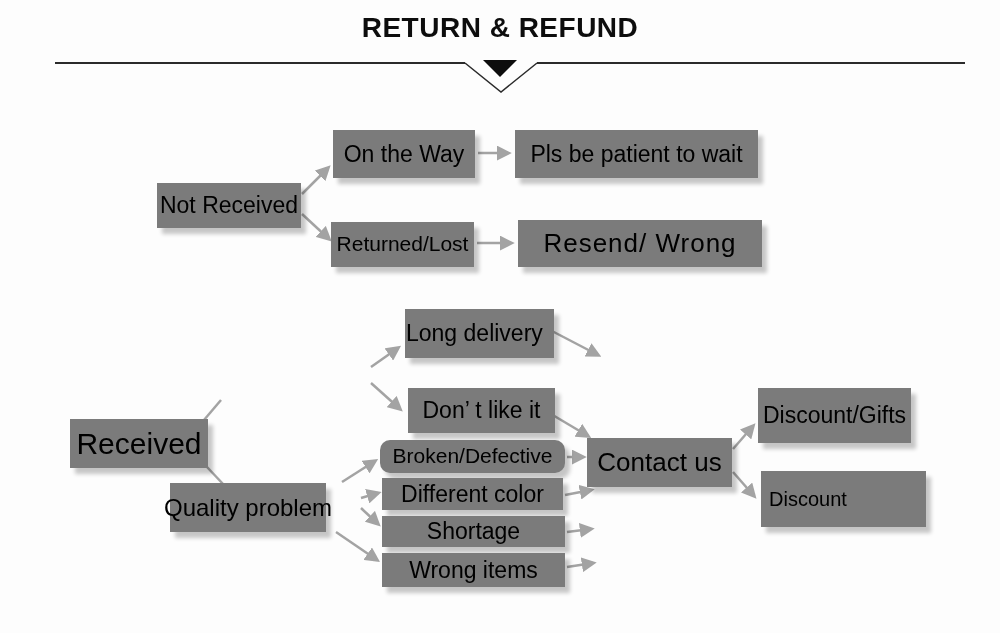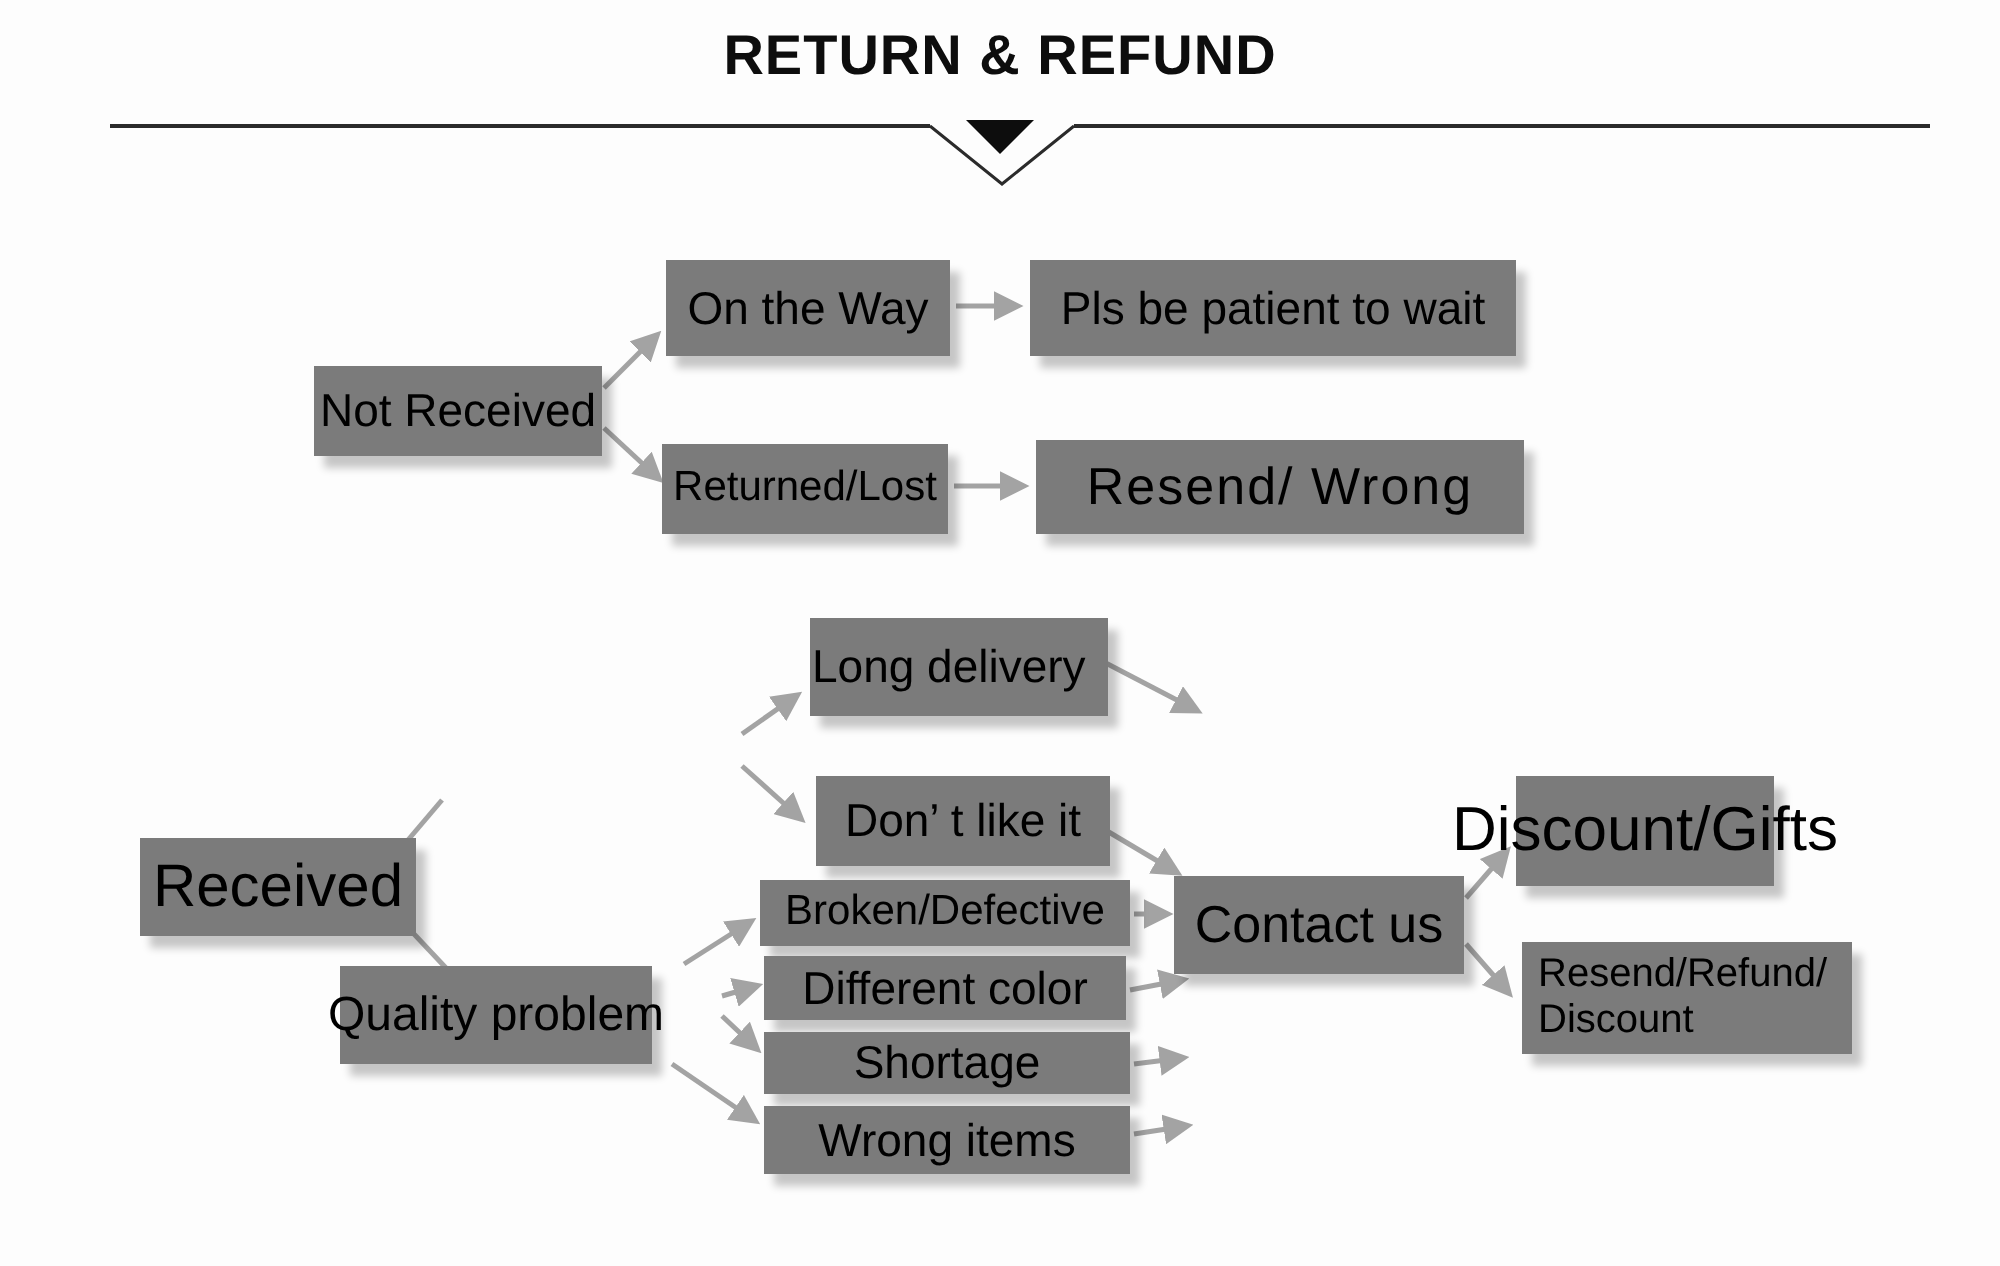--- a/index.html
+++ b/index.html
@@ -89,32 +89,31 @@
 
   <div class="node" style="left:70px;top:419px;width:138px;height:49px;font-size:30px;">Received</div>
 
 
   <div class="node" style="left:170px;top:483px;width:156px;height:49px;font-size:24px;">Quality problem</div>
 
   <div class="node align-left" style="left:405px;top:309px;width:148px;height:49px;font-size:23px;padding-left:1px;">Long delivery</div>
 
   <div class="node" style="left:408px;top:388px;width:147px;height:45px;font-size:23px;">Don’ t like it</div>
 
-  <div class="node" style="left:380px;top:440px;width:185px;height:33px;font-size:21px;">Broken/Defective</div>
+  <div class="node" style="left:380px;top:440px;width:185px;height:33px;font-size:21px;border-radius:10px;">Broken/Defective</div>
 
   <div class="node" style="left:382px;top:478px;width:181px;height:32px;font-size:23px;">Different color</div>
 
   <div class="node" style="left:382px;top:516px;width:183px;height:31px;font-size:23px;">Shortage</div>
 
   <div class="node" style="left:382px;top:553px;width:183px;height:34px;font-size:23px;">Wrong items</div>
 
   <div class="node" style="left:587px;top:438px;width:145px;height:49px;font-size:26px;">Contact us</div>
 
-  <div class="node" style="left:758px;top:388px;width:129px;height:55px;font-size:31px;">Discount/Gifts</div>
+  <div class="node" style="left:758px;top:388px;width:153px;height:55px;font-size:23px;">Discount/Gifts</div>
 
   <div class="node align-left" style="left:761px;top:471px;width:157px;height:56px;font-size:20px;padding-left:8px;">
     <div style="line-height:1.15;">
-      <div>Resend/Refund/</div>
       <div>Discount</div>
     </div>
   </div>
 
 </div>
 
 </body></html>

